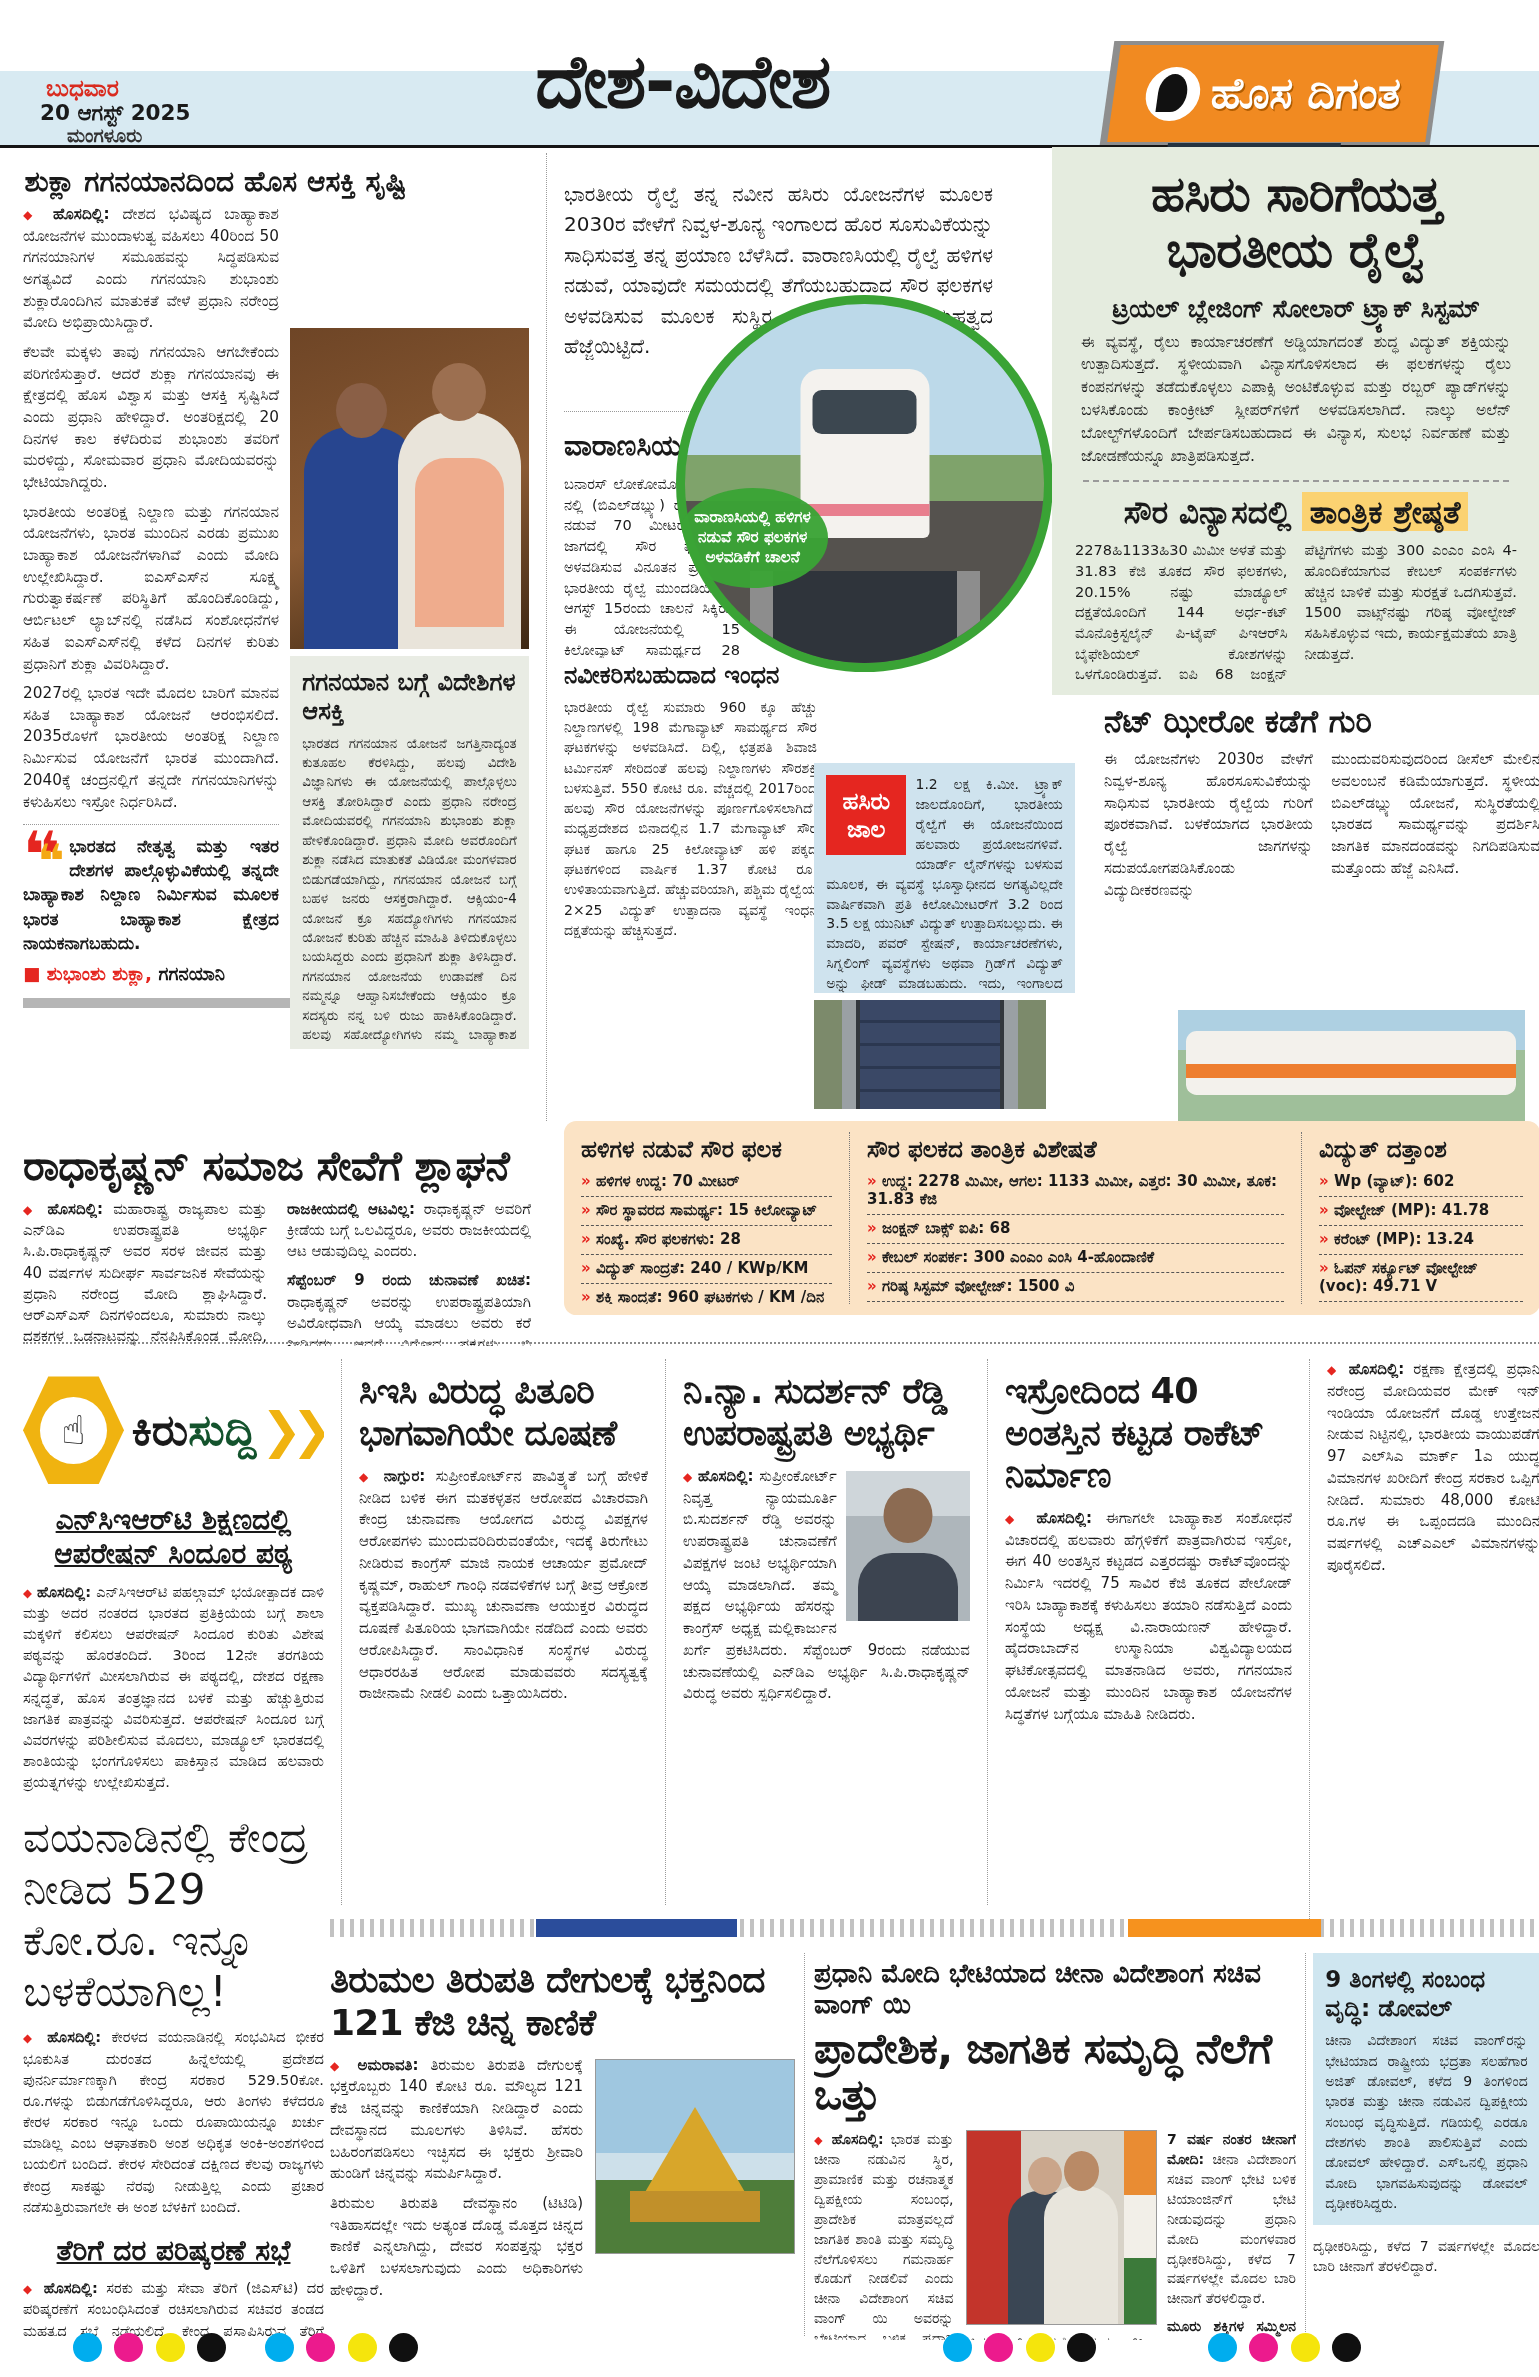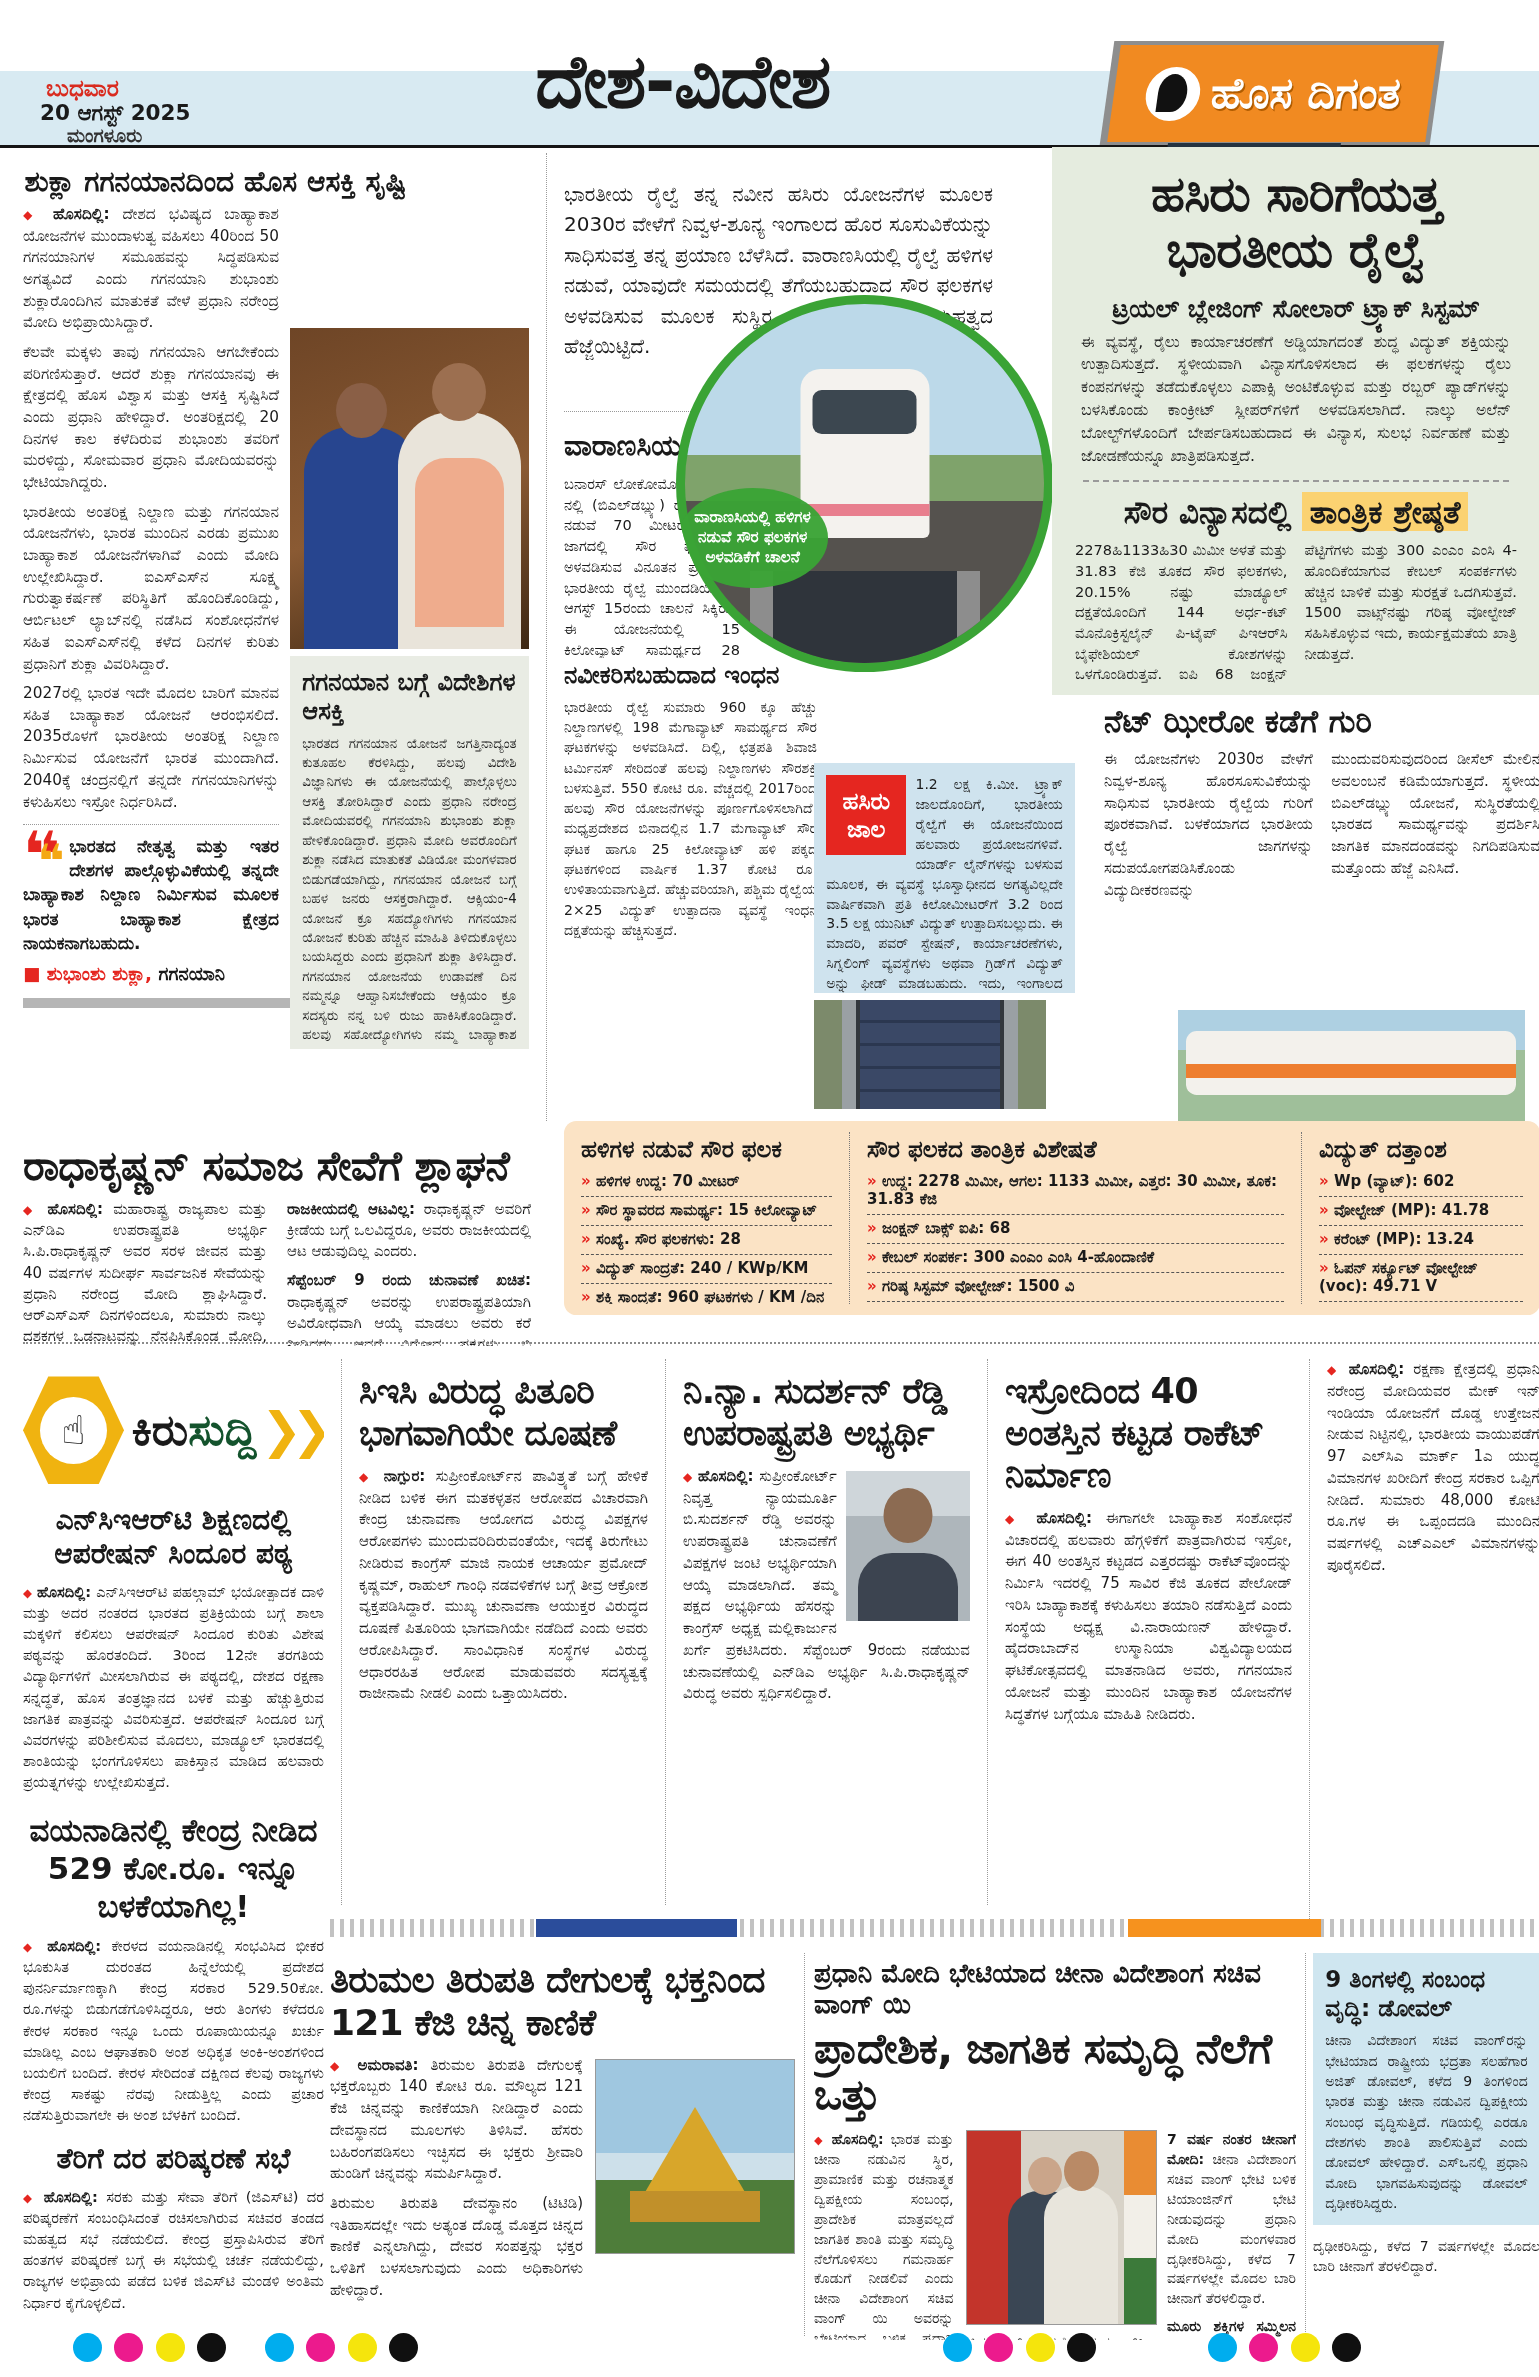--- a/index.html
+++ b/index.html
@@ -111,22 +111,22 @@
   .rule2{left:23px;top:1342px;width:1517px;}
   
   .colA{left:23px;top:1359px;width:301px;height:977px;overflow:hidden;}
   .kiru{display:flex;align-items:center;margin:15.3px 0 7.7px 0;}
   .hex{width:101px;height:112px;background:#f0b310;clip-path:polygon(25% 2%,75% 2%,100% 50%,75% 98%,25% 98%,0 50%);
        display:flex;align-items:center;justify-content:center;flex:0 0 auto;}
   .hex .hand{width:67px;height:67px;background:#fff;border-radius:50%;display:flex;align-items:center;justify-content:center;font-size:40px;color:#111;}
   .kiru .kt{font-size:43px;font-weight:800;margin-left:7.7px;}
   .kiru .kt .r{color:#14532d;}
   .kiru .chev{color:#f0b310;font-size:49px;font-weight:900;letter-spacing:-10.7px;margin-left:4.6px;}
-  .bhead{font-size:28px;line-height:1.22;font-weight:bold;text-align:center;margin:17px 4.6px 9.2px 4.6px;}
-  .bhead2{font-size:31px;line-height:1.22;font-weight:bold;text-align:center;margin:20px 0 9.2px 0;}
+  .bhead{font-size:28px;line-height:1.22;font-weight:bold;text-align:center;margin:17px 4.6px 9.2px 4.6px;text-decoration:underline;}
+  .bhead2{font-size:42px;line-height:1.22;font-weight:normal;text-align:left;margin:20px 0 9.2px 0;}
   .btext{font-size:14.6px;line-height:1.45;}
   .c2{left:341px;top:1359px;width:307px;height:546px;padding-left:17px;box-sizing:border-box;overflow:hidden;}
   .c3{left:665px;top:1359px;width:305px;height:546px;padding-left:17px;box-sizing:border-box;overflow:hidden;}
   .c4{left:987px;top:1359px;width:305px;height:546px;padding-left:17px;box-sizing:border-box;overflow:hidden;}
   .c5{left:1309px;top:1359px;width:231px;height:568px;padding-left:17px;box-sizing:border-box;overflow:hidden;}
   .rhead{font-size:35px;line-height:1.2;font-weight:bold;margin:10.7px 0 12.3px 0;letter-spacing:-0.8px;}
   .rtext{font-size:15px;line-height:1.45;}
   .reddy-ph{float:right;width:124px;height:150px;margin:4.6px 0 6.1px 9.2px;background:linear-gradient(180deg,#cfd6da 0 30%,#aeb6bb 30% 100%);position:relative;overflow:hidden;}
   .reddy-ph::before{content:"";position:absolute;left:50%;top:17px;transform:translateX(-50%);width:49px;height:55px;background:#8c6b52;border-radius:50%;}
   .reddy-ph::after{content:"";position:absolute;left:50%;bottom:-6.1px;transform:translateX(-50%);width:100px;height:74px;background:#3c4450;border-radius:34px 34px 0 0;}

